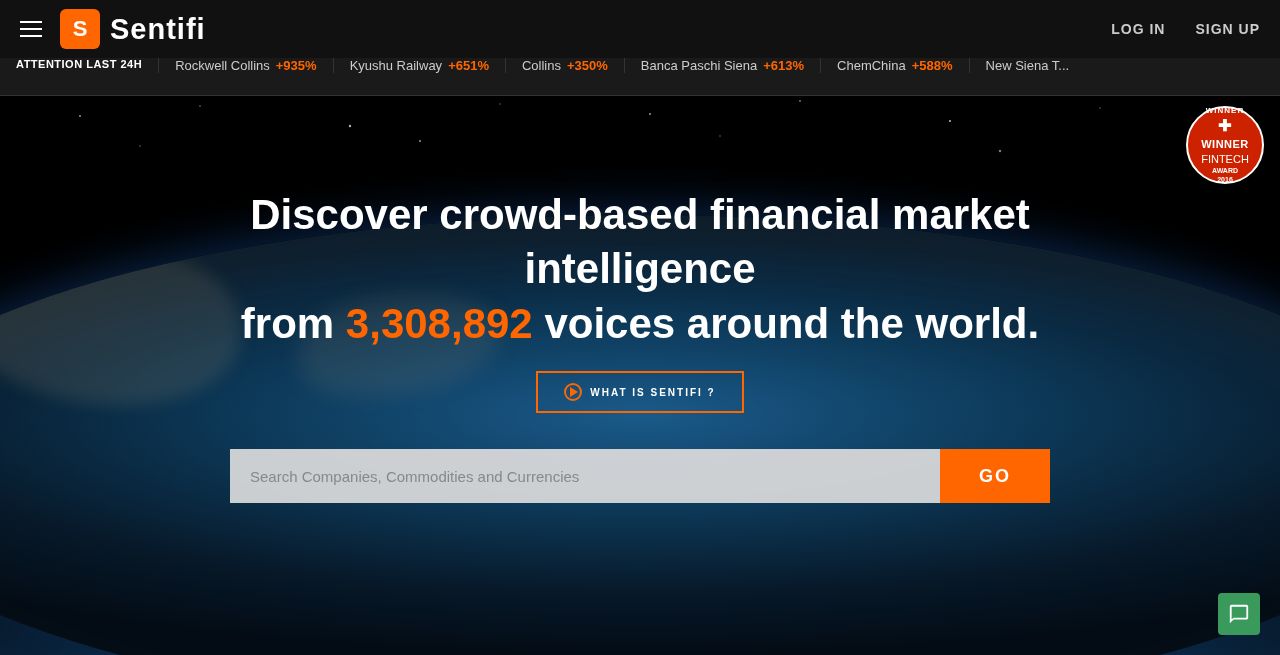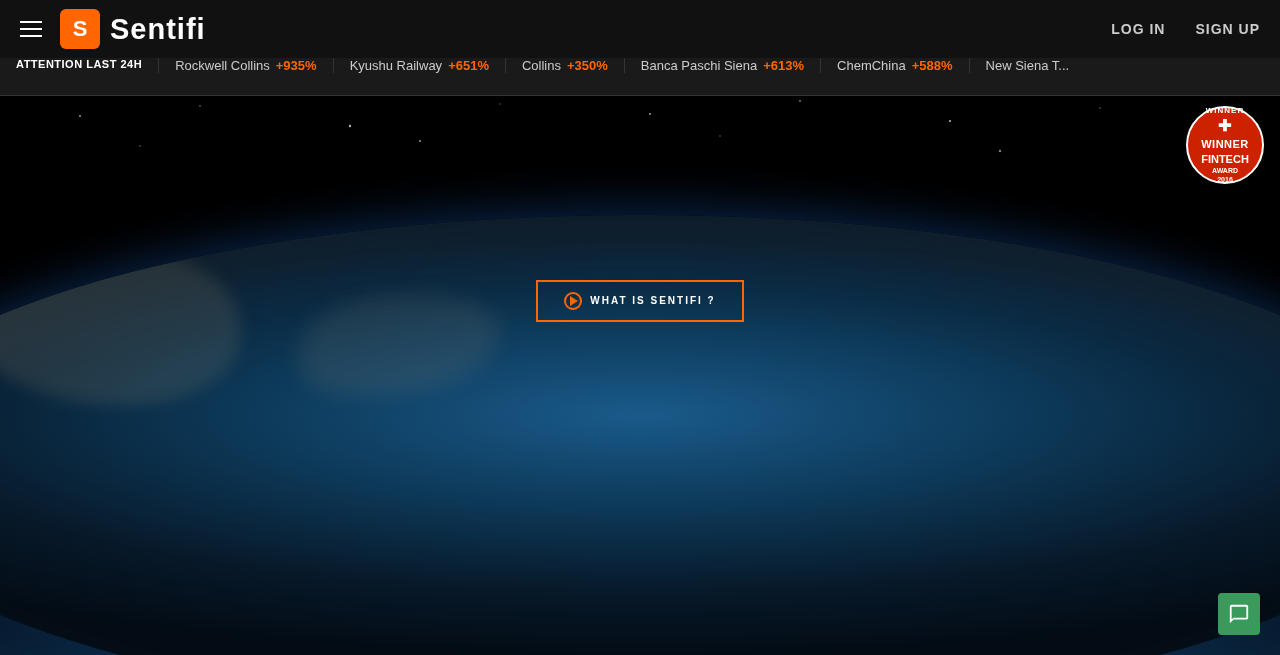--- a/index.html
+++ b/index.html
@@ -297,21 +297,21 @@
       justify-content: center;
       font-size: 7px;
       font-weight: bold;
       color: #fff;
       text-align: center;
       line-height: 1.3;
       border: 2px solid #fff;
     }
     #award-badge .winner { font-size: 8px; letter-spacing: 1px; }
     #award-badge .swiss { font-size: 11px; font-weight: 900; letter-spacing: 0.5px; }
-    #award-badge .fintech { font-size: 11px; font-weight: 700; }
+    #award-badge .fintech { font-size: 11px; font-weight: 400; }
     #award-badge .award { font-size: 7px; }
     #award-badge .cross {
       font-size: 16px;
       color: #fff;
       font-weight: bold;
     }
 
     
     #chat-btn {
       position: fixed;
@@ -399,25 +399,31 @@
     <circle cx="140" cy="50" r="0.7" fill="white" opacity="0.5"></circle>
     <circle cx="420" cy="45" r="1" fill="white" opacity="0.6"></circle>
     <circle cx="720" cy="40" r="0.8" fill="white" opacity="0.4"></circle>
     <circle cx="1000" cy="55" r="1.2" fill="white" opacity="0.5"></circle>
     <circle cx="1200" cy="35" r="0.9" fill="white" opacity="0.6"></circle>
   </svg>
 
   <div id="globe-arc"></div>
 
   <div id="hero-content">
+    <h1 id="hero-heading">
+      <span>Discover crowd-based financial market intelligence</span><br>
+      <span>from </span><span class="accent">3,308,892</span><span> voices around the world.</span>
+    </h1>
     <button id="what-is-btn">
       <span class="play-icon"></span>
       <span>WHAT IS SENTIFI ?</span>
     </button>
     <div id="search-bar">
+      <input id="search-input" type="text" placeholder="Search Companies, Commodities and Currencies" style="">
+      <button id="go-btn">GO</button>
     </div>
   </div>
 
   <div id="award-badge">
     <div class="winner">WINNER</div>
     <div class="cross">✚</div>
     <div class="swiss">WINNER</div>
     <div class="fintech">FINTECH</div>
     <div class="award">AWARD</div>
     <div class="award">2016</div>

